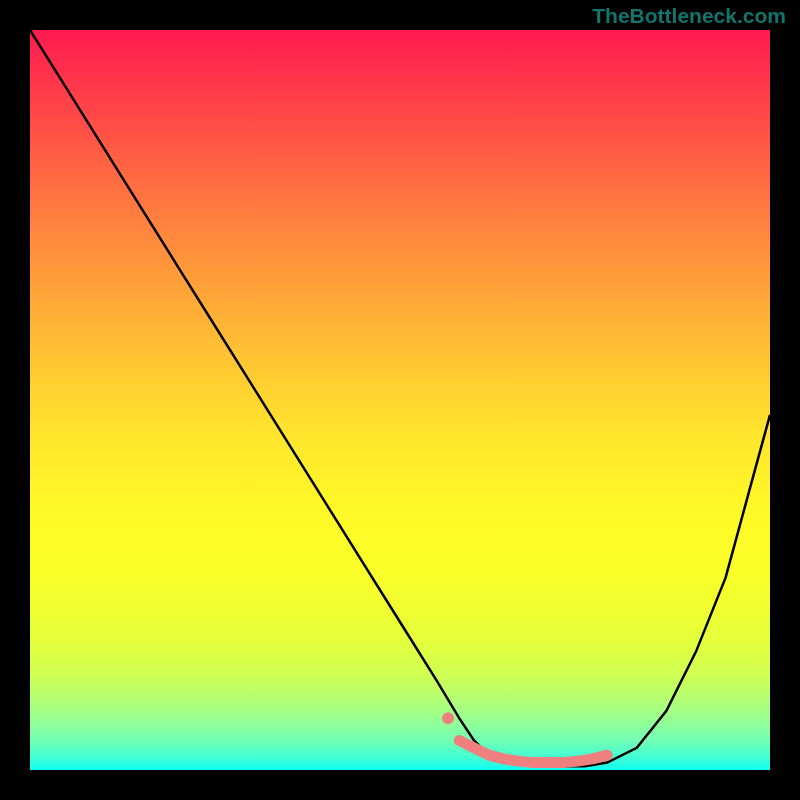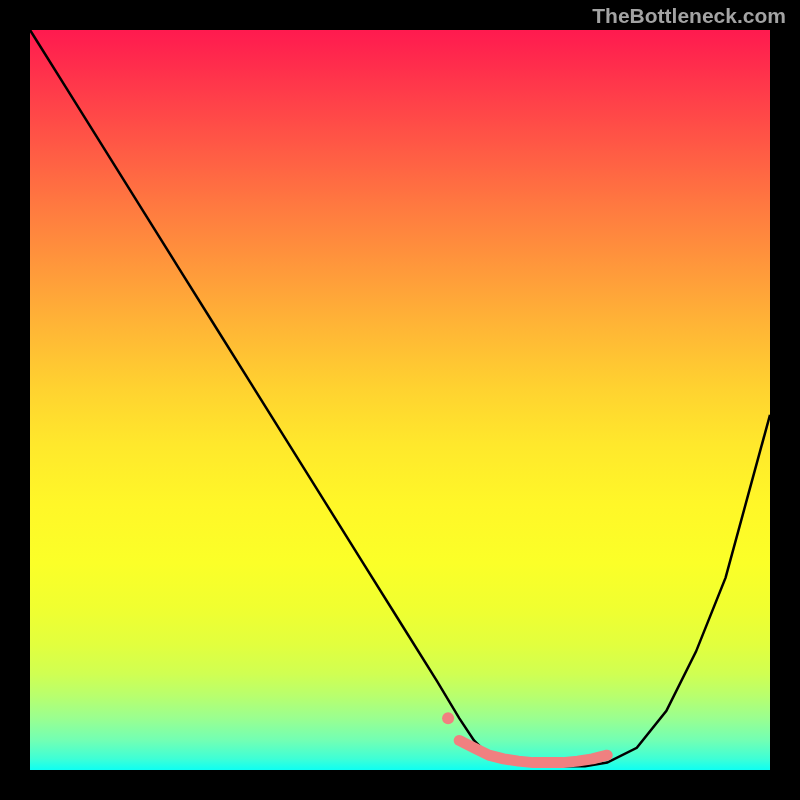--- a/index.html
+++ b/index.html
@@ -14,21 +14,21 @@
   .container {
     position: relative;
     width: 800px;
     height: 800px;
     background: #000;
   }
   .watermark {
     position: absolute;
     top: 4px;
     right: 14px;
-    color: #a3a3a3;
+    color: #0f766e;
     font-size: 21px;
     font-weight: bold;
     z-index: 10;
   }
   .plot-area {
     position: absolute;
     left: 30px;
     top: 30px;
     width: 740px;
     height: 740px;

